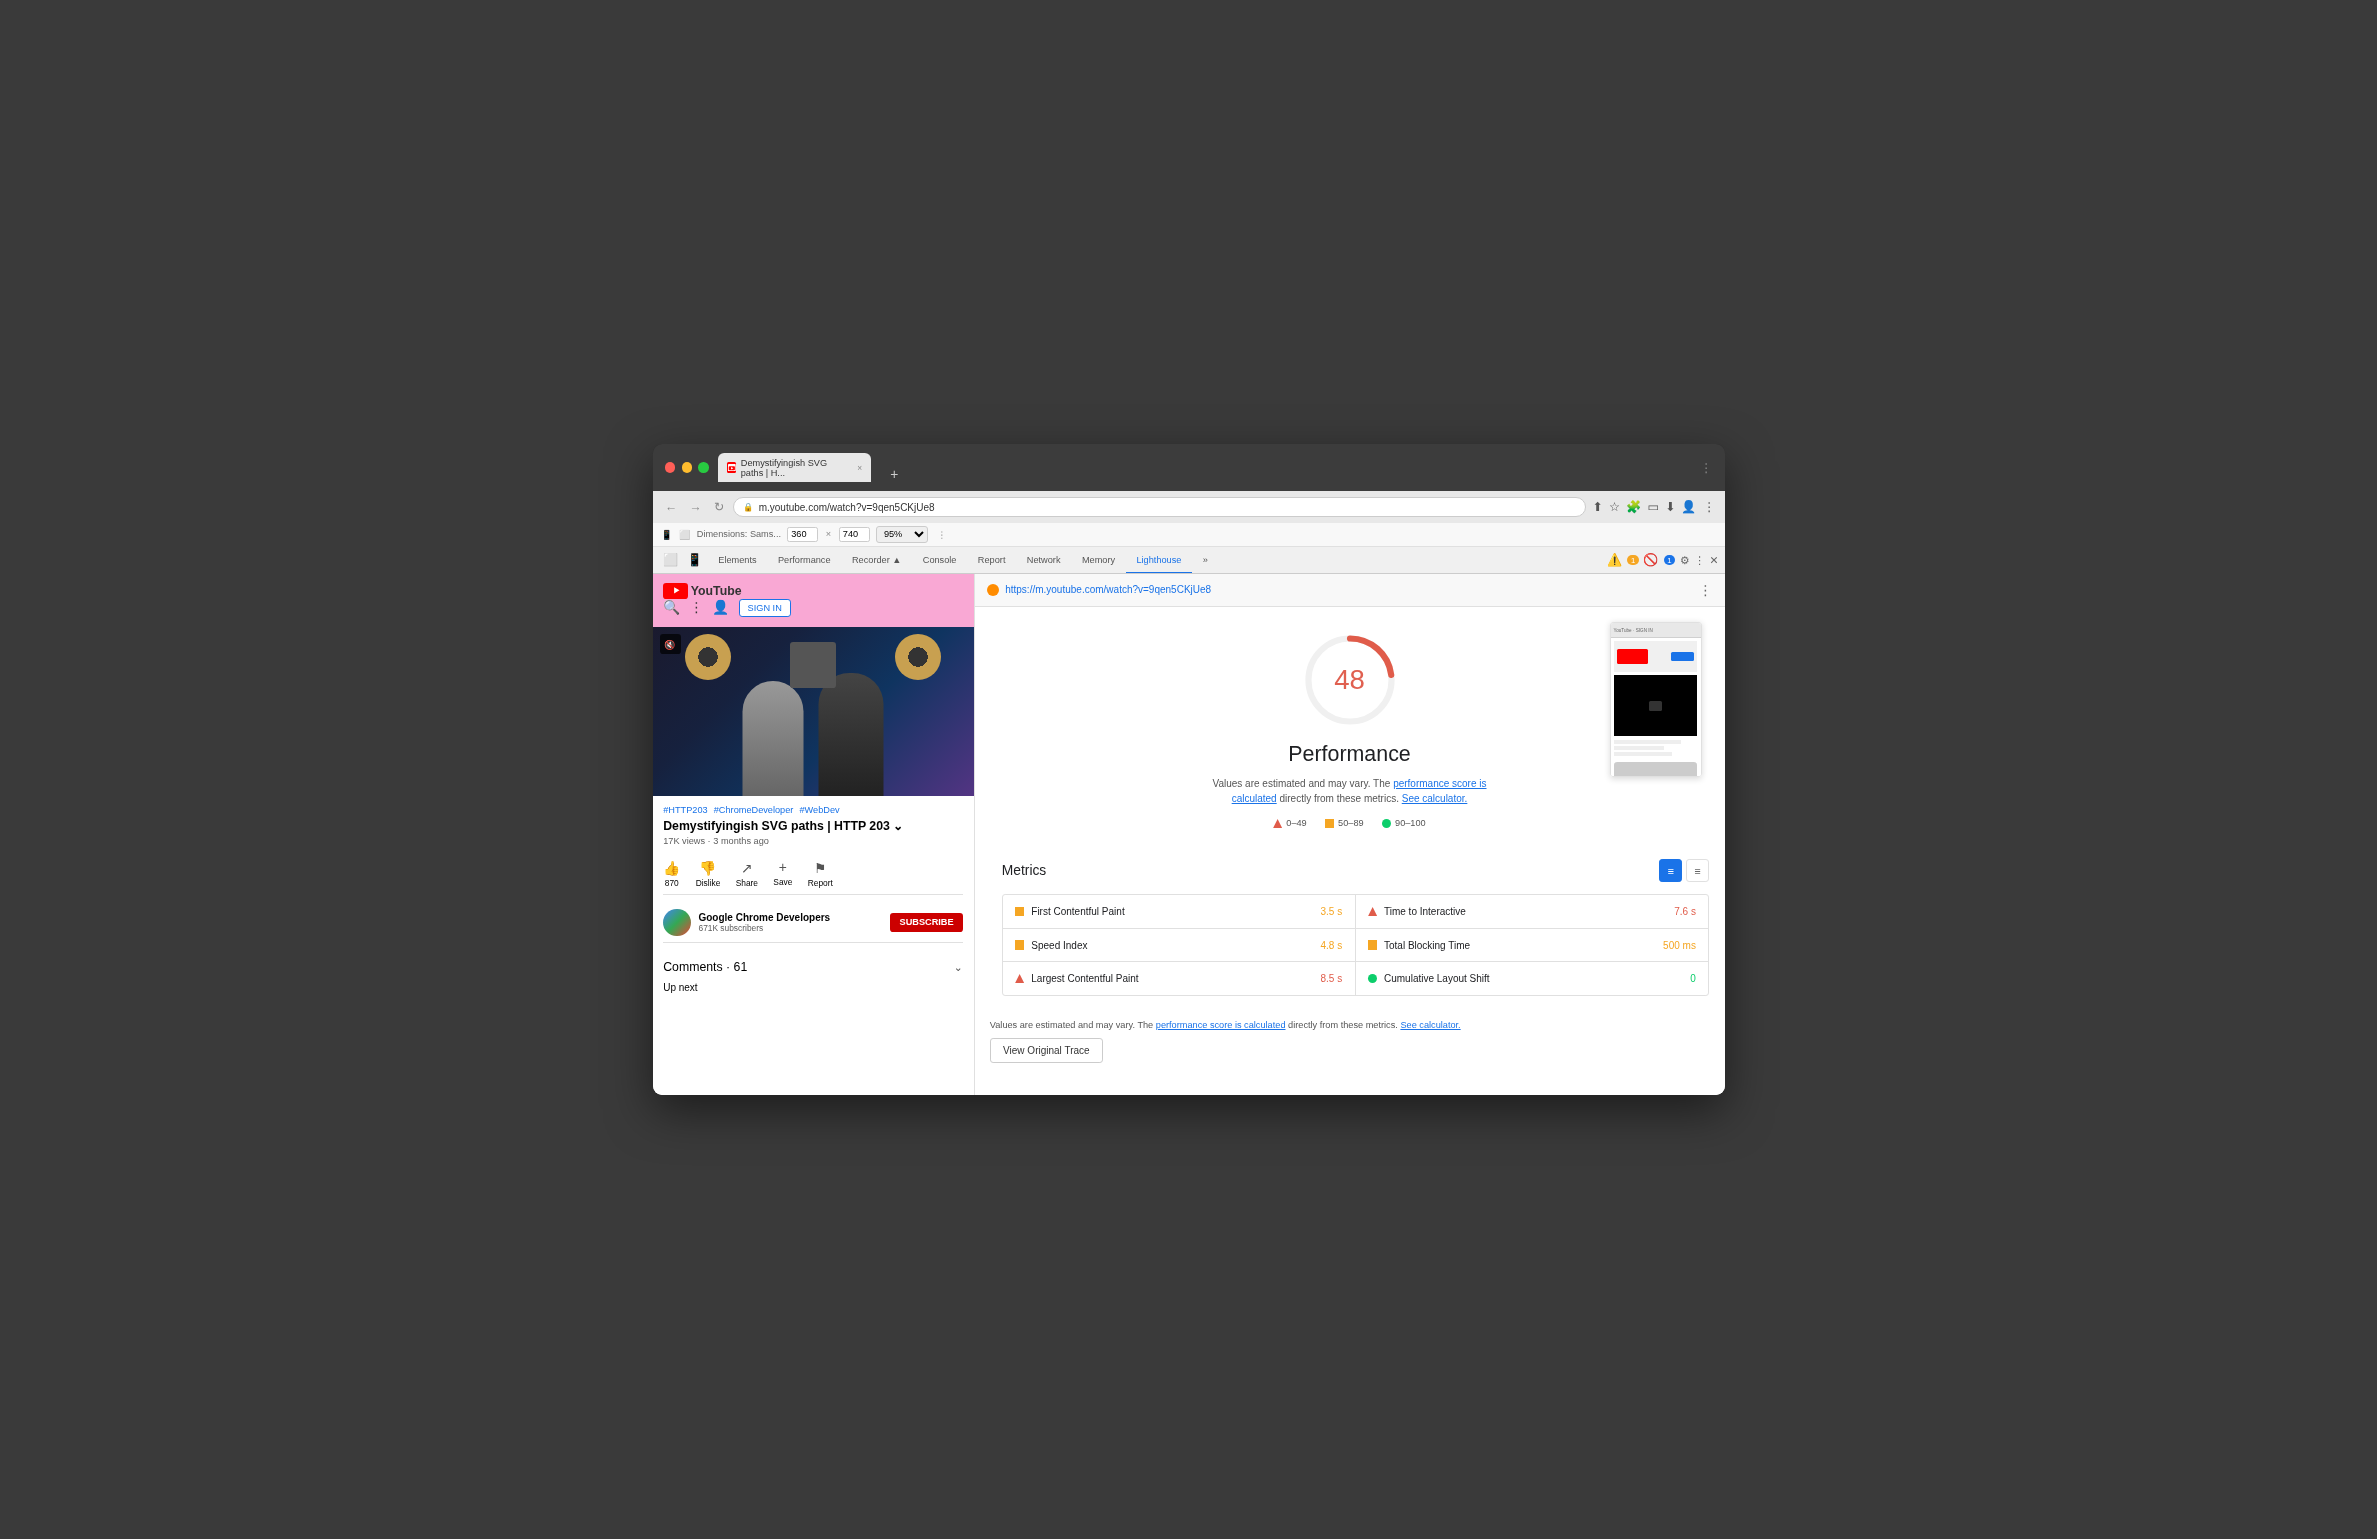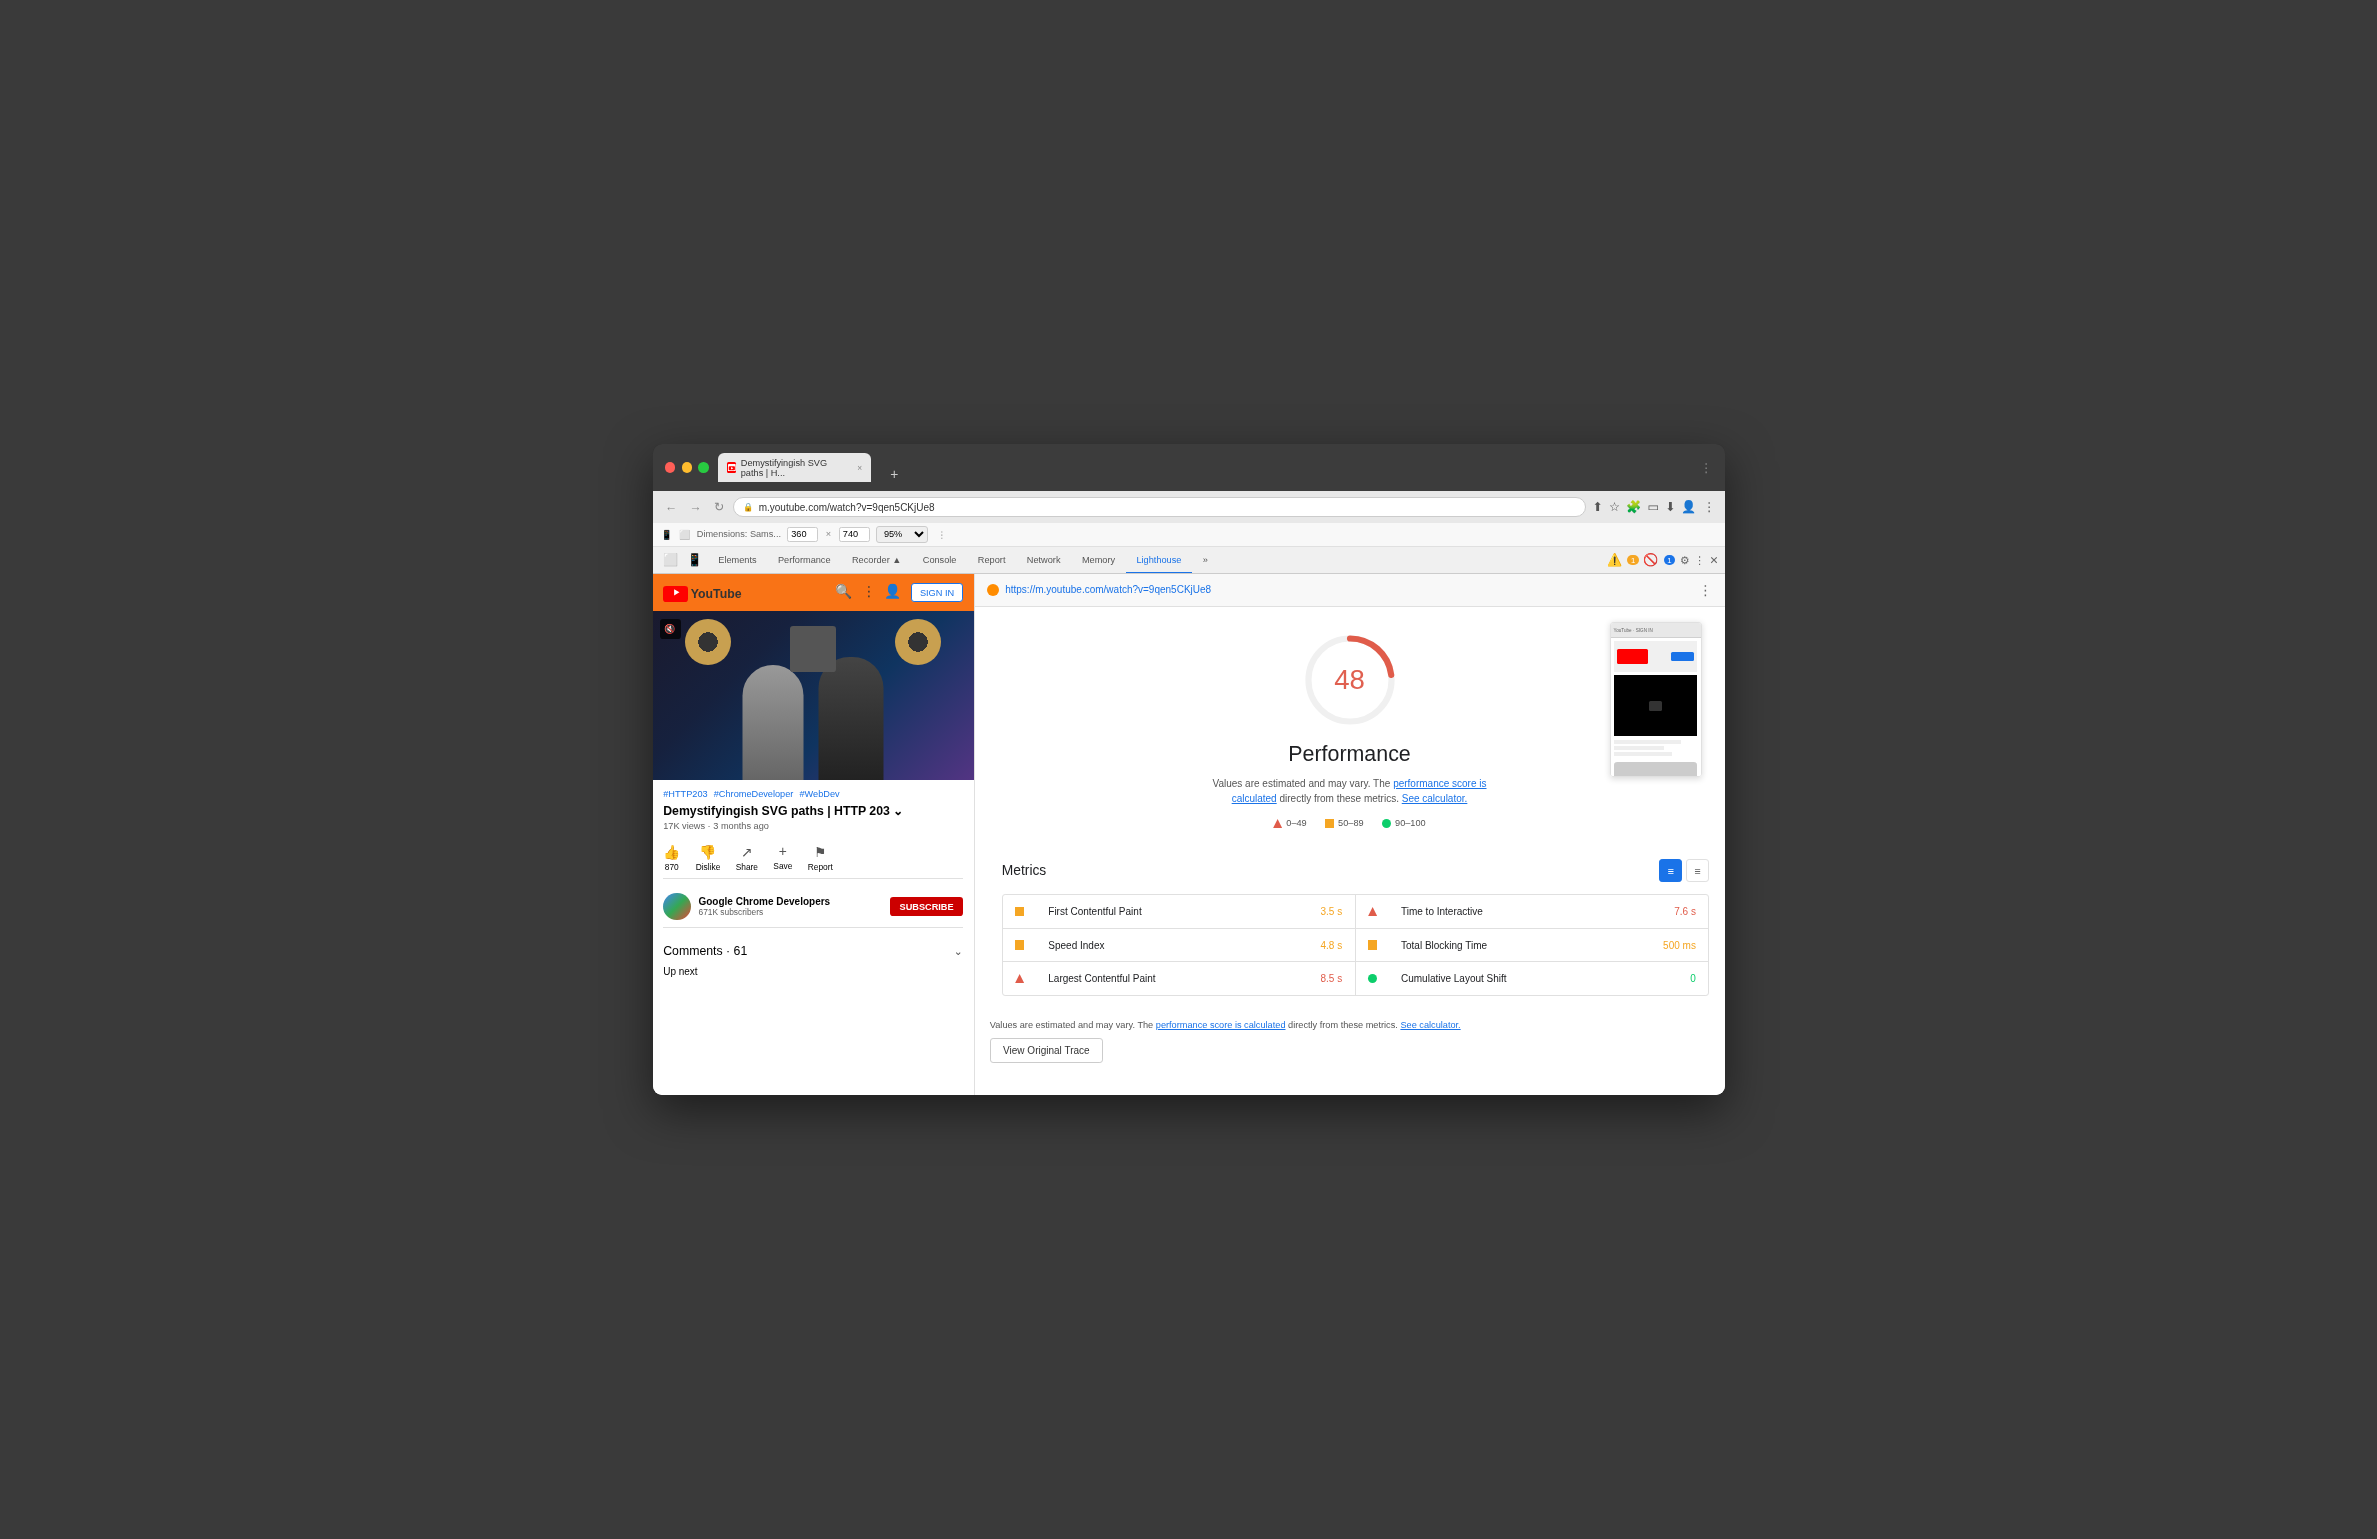--- a/index.html
+++ b/index.html
@@ -112,25 +112,26 @@
     
     .lh-panel {
       flex: 1;
       background: #fff;
       overflow-y: auto;
       padding: 0;
     }
 
     
     .yt-header {
-      background: #f97316;
+      background: #f9a8d4;
       padding: 9.2px 10.7px;
       display: flex;
-      align-items: flex-end;
+      align-items: flex-start;
       justify-content: space-between;
+      flex-direction: column;
     }
     .yt-logo { display: flex; align-items: center; gap: 3.1px; }
     .yt-logo-icon { background: #ff0000; color: white; border-radius: 3.1px; padding: 1.5px 4.6px; font-size: 10.7px; font-weight: bold; }
     .yt-logo-text { font-size: 12.3px; font-weight: bold; color: #333; }
     .yt-header-icons { display: flex; gap: 9.2px; color: #333; font-size: 13.8px; }
 
     .yt-video-thumb {
       position: relative;
       background: #1a1a1a;
       height: 169px;
@@ -340,21 +341,21 @@
       border: 0.8px solid #e0e0e0;
       border-radius: 3.1px;
       overflow: hidden;
     }
     .lh-metric-item {
       padding: 10.7px 12.3px;
       border-bottom: 0.8px solid #e0e0e0;
       border-right: 0.8px solid #e0e0e0;
       display: flex;
       align-items: center;
-      gap: 24px;
+      gap: 7px;
     }
     .lh-metric-item:nth-child(even) { border-right: none; }
     .lh-metric-item:nth-last-child(-n+2) { border-bottom: none; }
     .metric-name { flex: 1; font-size: 10px; color: #202124; }
     .metric-value { font-size: 10px; font-weight: 500; }
     .val-orange { color: #f5a623; }
     .val-red { color: #e05c4a; }
     .val-green { color: #0cce6b; }
 
     .lh-footer {

